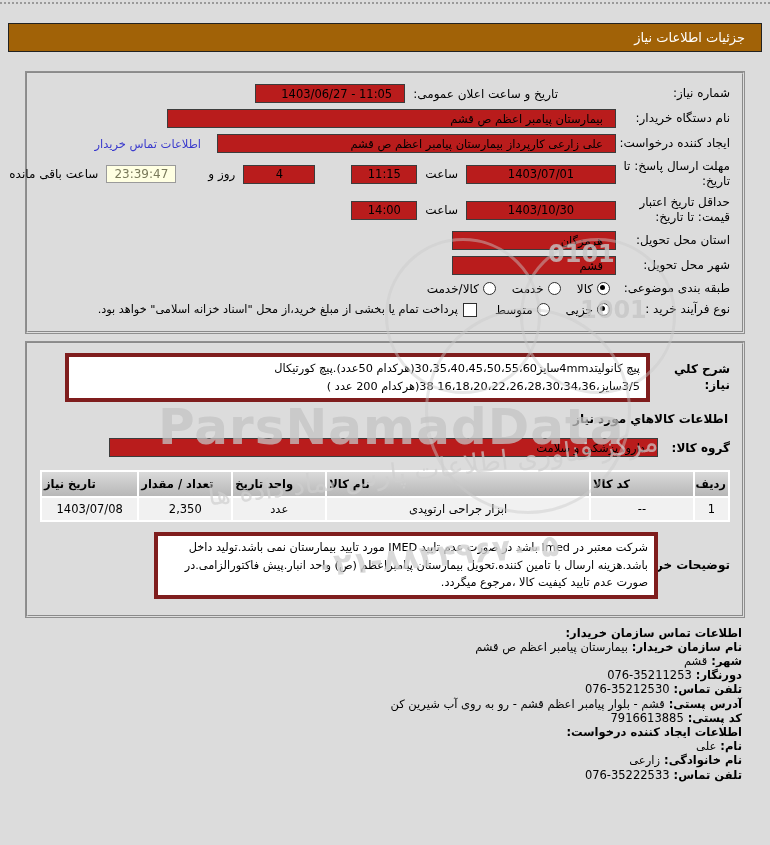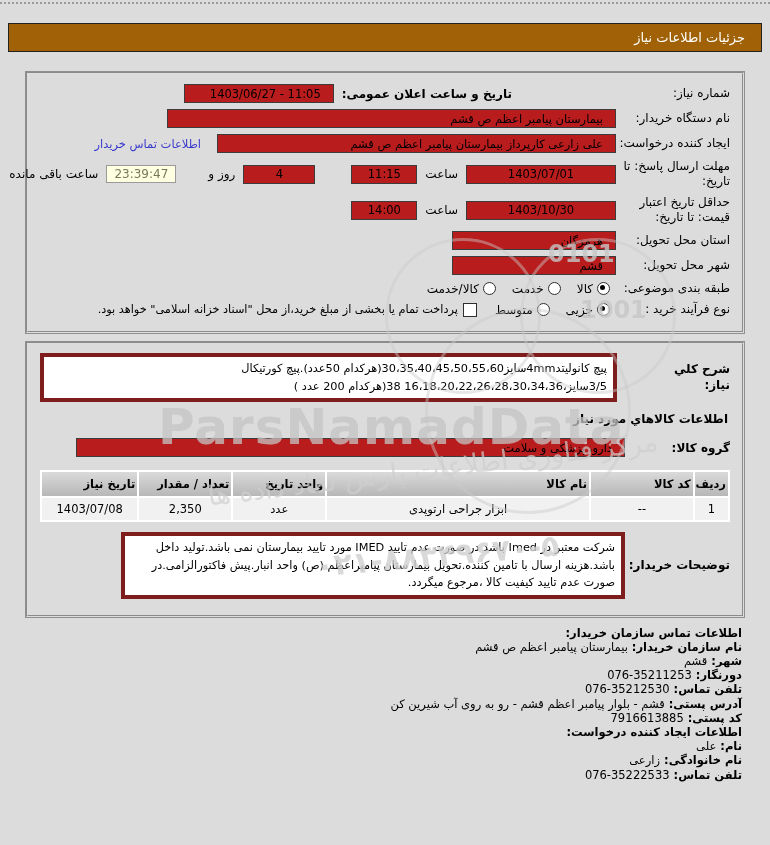--- a/index.html
+++ b/index.html
@@ -15,31 +15,31 @@
     color:#fff;display:flex;align-items:center;padding-right:16px;font-size:13px;
   }
   .panel{
     margin:20px 26px 0 26px;border:2px groove #dedede;outline:1px solid #8f8f8f;
     padding:10px 12px 8px 12px;position:relative;background:#dcdcdc;
   }
   .panel2{margin-top:9px;padding:9px 12px 10px 12px;}
   .row{display:flex;align-items:center;margin-bottom:6px;font-size:12px;}
   .row.tall{align-items:center;}
   .lbl{width:114px;flex:none;line-height:1.25;}
-  .b{font-weight:bold;margin-left:33px;}
+  .b{font-weight:bold;}
   .inp{
     box-sizing:border-box;background:#b91c1c;border:1px solid #3c3c3c;height:19px;
     display:flex;align-items:center;padding:0 12px;font-size:11.5px;flex:none;direction:rtl;
   }
   .inp.c{justify-content:center;}
   .w147{width:147px}.w155{width:150px}.w449{width:449px}.w399{width:399px}
   .w150{width:150px}.w66{width:66px}.w72{width:72px}.w164{width:164px}
   .mid{margin:0 8px;flex:none;}
   .gap36{margin-right:36px}.gap24{margin-right:24px}
-  .lbl2{margin-right:104px;font-weight:bold;}
+  .lbl2{margin-right:58px;}
   .link{color:#3a3acd;margin-right:16px;font-size:11.5px;cursor:pointer;}
   .ybox{
     box-sizing:border-box;width:70px;height:18px;background:#ffffe2;border:1px solid #9a9a9a;
     color:#79795a;display:flex;align-items:center;justify-content:center;
     font-size:12px;direction:ltr;flex:none;
   }
   .radio{
     width:11px;height:11px;border:1px solid #2f2f2f;border-radius:50%;background:#fff;
     flex:none;position:relative;margin-right:6px;
   }
@@ -59,21 +59,21 @@
   .lblw80{width:80px;flex:none;line-height:1.3;}
   .lblw72{width:72px;flex:none;white-space:nowrap;}
   .section-title{font-size:12px;font-weight:bold;margin:10px 2px 0 0;}
   .groupbox{width:549px;}
   table.goods{
     width:100%;border-collapse:separate;border-spacing:2px;background:#fff;
     margin-top:13px;direction:rtl;font-size:11.5px;table-layout:fixed;
   }
   table.goods th{
     background:linear-gradient(#dadada,#b7b7b7);font-weight:bold;height:24px;
-    text-align:right;padding:0 2px;overflow:hidden;
+    text-align:left;padding:0 2px;overflow:hidden;
   }
   table.goods td{background:#f1f1f1;height:22px;text-align:center;padding:0 2px;overflow:hidden;}
   .c-row{width:4.5%}.c-code{width:15%}.c-name{width:39.5%}.c-unit{width:13.5%}.c-qty{width:13.5%}.c-date{width:14%}
   .notes-row{margin-top:10px;}
   .contact{margin:9px 28px 0 20px;font-size:11.5px;line-height:14.2px;text-align:right;}
   .cline .cl-b{font-weight:bold;margin-left:4px;}
   
   .wm{position:absolute;inset:0;pointer-events:none;z-index:5;}
   .wm > div{position:absolute;}
   .wm-circle{border:3px solid #c9c9c9;border-radius:50%;opacity:.45;}

